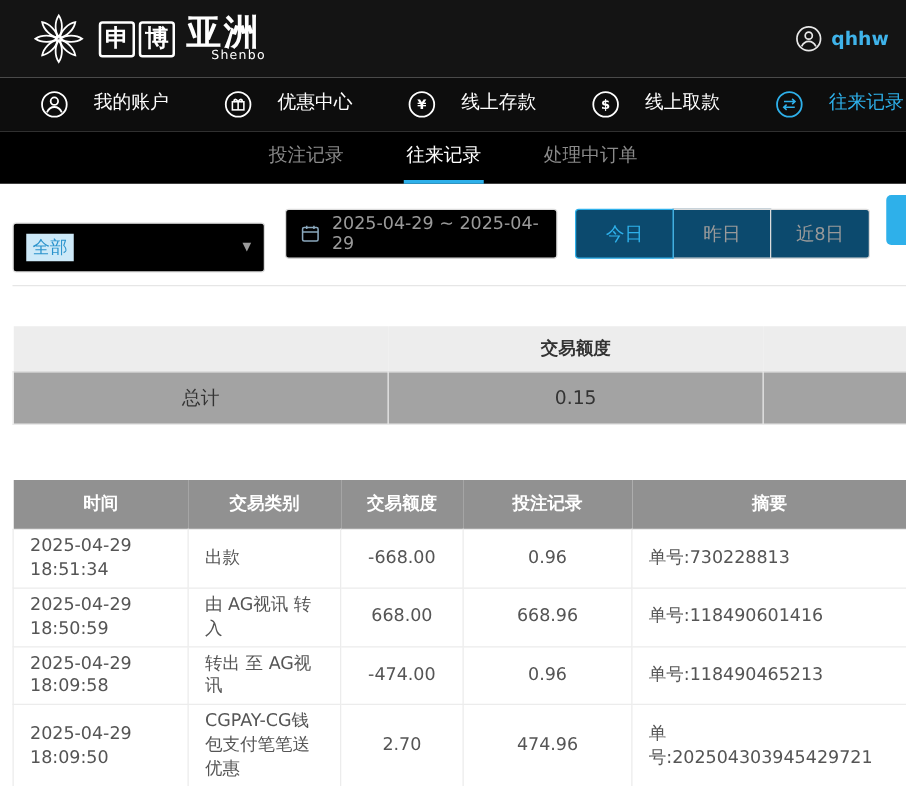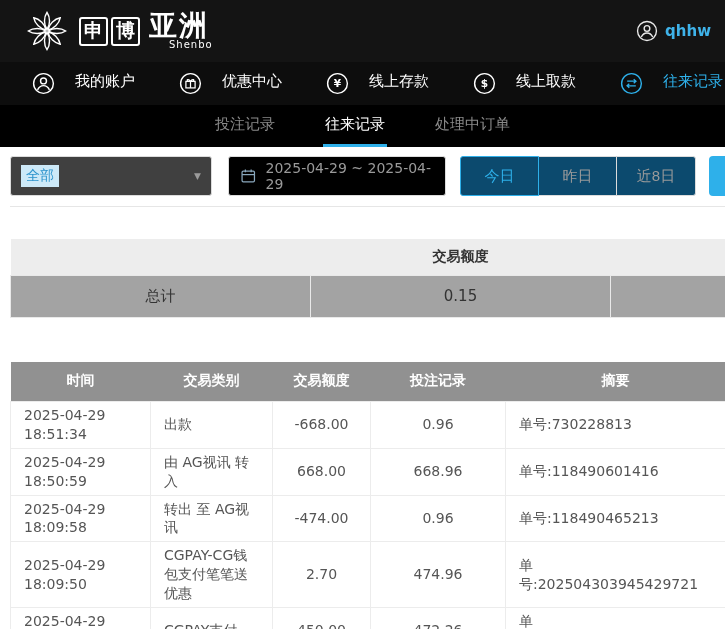--- a/index.html
+++ b/index.html
@@ -30,21 +30,21 @@
 
   
   .sub-nav { height:42px; background:#000000; display:flex; justify-content:center; gap:46px; }
   .tab { color:#8a8a8a; font-size:15px; display:flex; align-items:center; height:100%;
     border-bottom:3px solid transparent; padding:0 2px; cursor:pointer; }
   .tab.active { color:#fff; border-bottom-color:#2eb0ea; }
 
   
   .filter-bar { display:flex; align-items:center; gap:16px; padding:9px 0 10px 10px; position:relative; }
   .select-box { width:202px; height:40px; border:1px solid #dcdcdc; border-radius:3px;
-    display:flex; align-items:center; justify-content:space-between; padding:0 10px; cursor:pointer; background:#404040; }
+    display:flex; align-items:center; justify-content:space-between; padding:0 10px; cursor:pointer; background:#000000;margin-top:22px; }
   .select-value { background:#cde9f8; color:#2b93cc; font-size:14px; padding:2px 5px; }
   .select-caret { color:#9b9b9b; font-size:9px; }
   .date-box { width:218px; height:40px; border:1px solid #dcdcdc; border-radius:3px;
     display:flex; align-items:center; gap:9px; padding:0 11px; color:#9a9a9a; font-size:14px; cursor:pointer; background:#000000; }
   .date-box svg { display:block; }
   .quick-group { display:flex; margin-left:-2px; }
   .quick-btn { height:40px; width:79px; border:1px solid #dcdcdc; background:#0c4a6e; color:#9a9a9a;
     font-size:15px; display:flex; align-items:center; justify-content:center; margin-left:-1px; cursor:pointer;text-align:center; }
   .quick-btn:first-child { border-radius:3px 0 0 3px; margin-left:0; }
   .quick-btn:last-child { border-radius:0 3px 3px 0; width:80px; }

